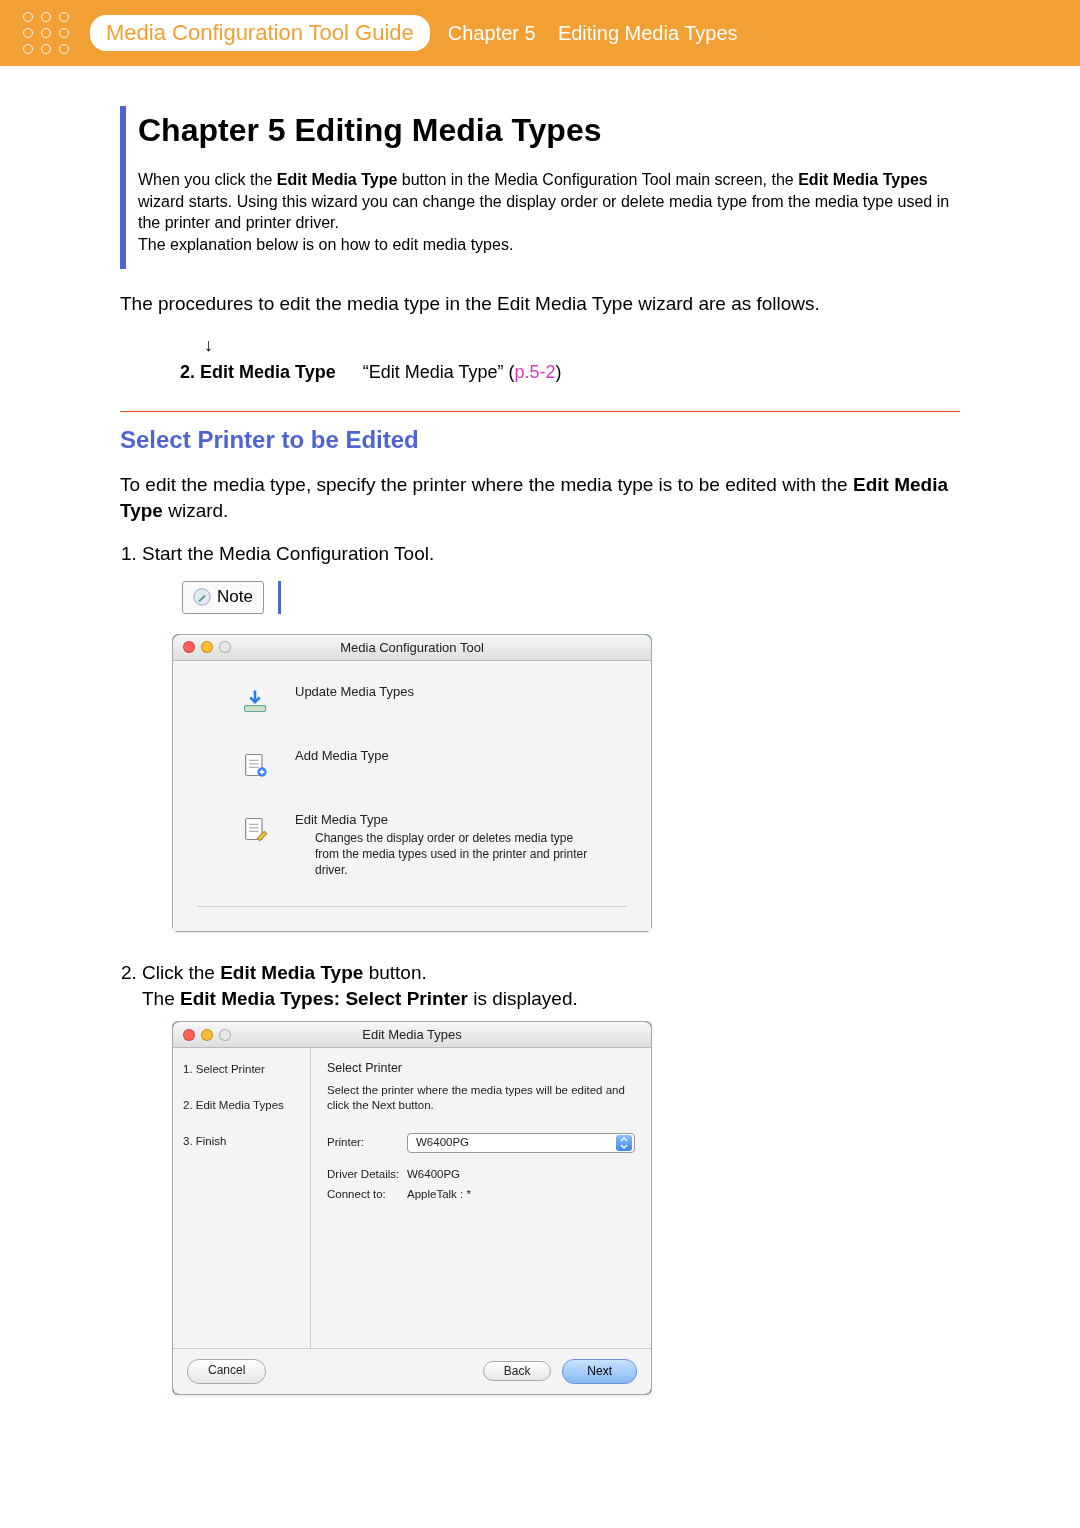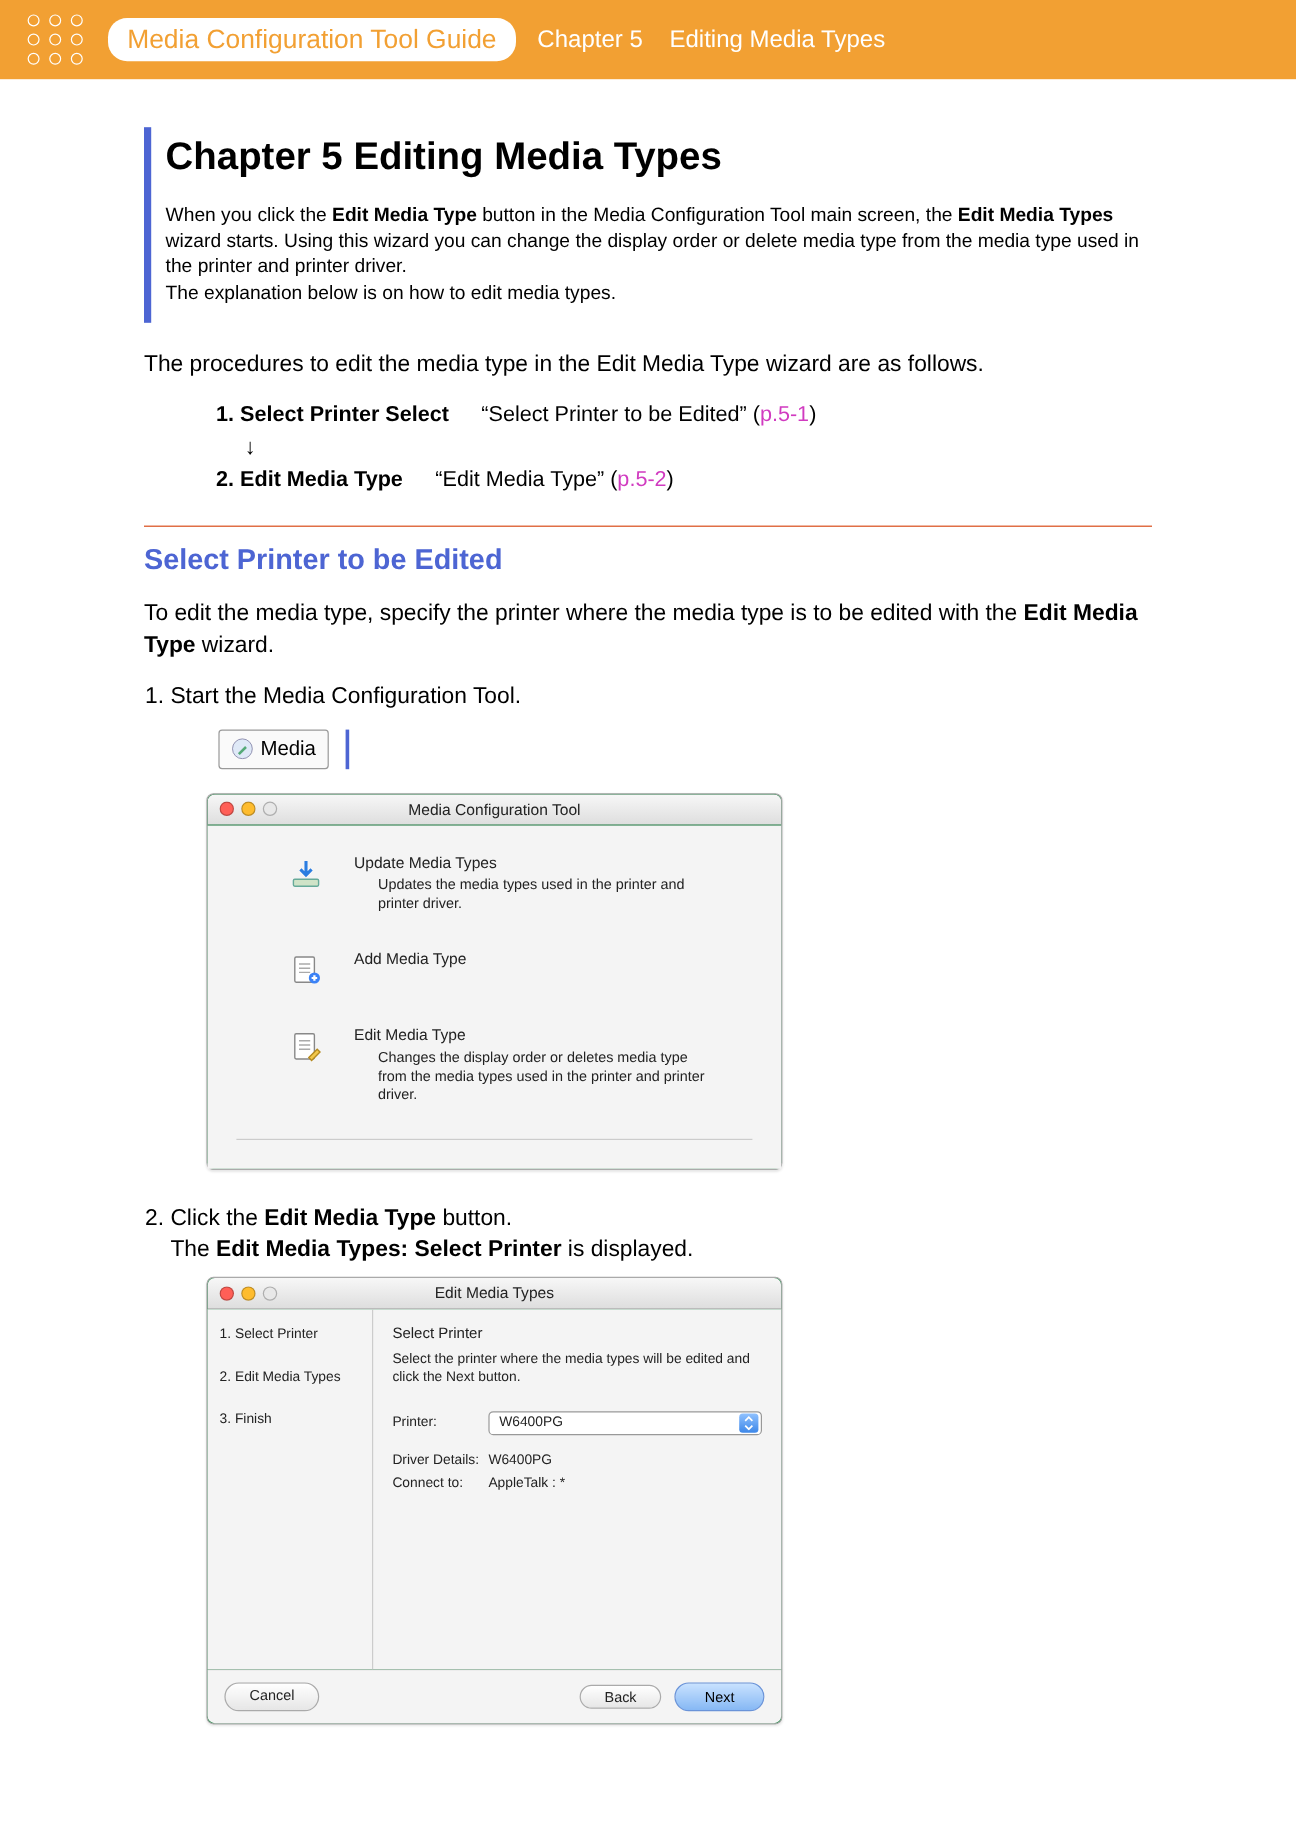--- a/index.html
+++ b/index.html
@@ -100,24 +100,20 @@
       <div class="chapter-title">Chapter 5  Editing Media Types</div>
       <div class="chapter-intro">
         <span>When you click the </span><b>Edit Media Type</b><span> button in the Media Configuration Tool main screen, the </span><b>Edit Media Types</b><span> wizard starts. Using this wizard you can change the display order or delete media type from the media type used in the printer and printer driver.</span><br>
         <span>The explanation below is on how to edit media types.</span>
       </div>
     </div>
 
     <div class="para">The procedures to edit the media type in the Edit Media Type wizard are as follows.</div>
 
     <div class="proc-list">
-      <div class="proc-item">
-        <b><span>1.</span> <span>Select Printer Select</span></b>
-        &nbsp;&nbsp;<span>“Select Printer to be Edited” (</span><span class="link">p.5-1</span><span>)</span>
-      </div>
       <div class="arrow">↓</div>
       <div class="proc-item">
         <b><span>2.</span> <span>Edit Media Type</span></b>
         &nbsp;&nbsp;<span>“Edit Media Type” (</span><span class="link">p.5-2</span><span>)</span>
       </div>
     </div>
 
     <hr class="sep">
 
     <div class="section-title">Select Printer to be Edited</div>
@@ -129,21 +125,21 @@
     <ol class="steps">
       <li>
         <span>Start the Media Configuration Tool.</span>
 
         <div class="note-row">
           <div class="note-badge">
             <svg viewBox="0 0 24 24">
                 <circle cx="12" cy="12" r="11" fill="#dfe9f7" stroke="#88a"></circle>
                 <path d="M7 17 L15 9 L17 11 L9 19 Z" fill="#5a7"></path>
               </svg>
-            <span>Media</span>
+            <span>Note</span>
           </div>
           <div class="note-sep"></div>
         </div>
 
         
         <div class="mac-window mw1">
           <div class="mac-titlebar">
             <div class="traffic">
               <div class="tc red"></div>
               <div class="tc yel"></div>
@@ -154,21 +150,20 @@
           <div class="mw1-body">
             <div class="tool-row">
               <div class="tool-icon">
                 <svg width="28" height="28" viewBox="0 0 24 24">
                     <rect x="3" y="16" width="18" height="5" rx="1" fill="#cfe3c7" stroke="#6a9"></rect>
                     <path d="M12 3 v9 M8 9 l4 4 l4 -4" stroke="#2a7de1" stroke-width="2.2" fill="none"></path>
                   </svg>
               </div>
               <div class="tool-text">
                 <b>Update Media Types</b>
-                <span class="indent">Updates the media types used in the printer and printer driver.</span>
               </div>
             </div>
             <div class="tool-row">
               <div class="tool-icon">
                 <svg width="28" height="28" viewBox="0 0 24 24">
                     <rect x="4" y="3" width="14" height="18" rx="1" fill="#fff" stroke="#888"></rect>
                     <line x1="7" y1="8" x2="15" y2="8" stroke="#aaa"></line>
                     <line x1="7" y1="11" x2="15" y2="11" stroke="#aaa"></line>
                     <line x1="7" y1="14" x2="15" y2="14" stroke="#aaa"></line>
                     <circle cx="18" cy="18" r="4" fill="#3b82f6"></circle>

